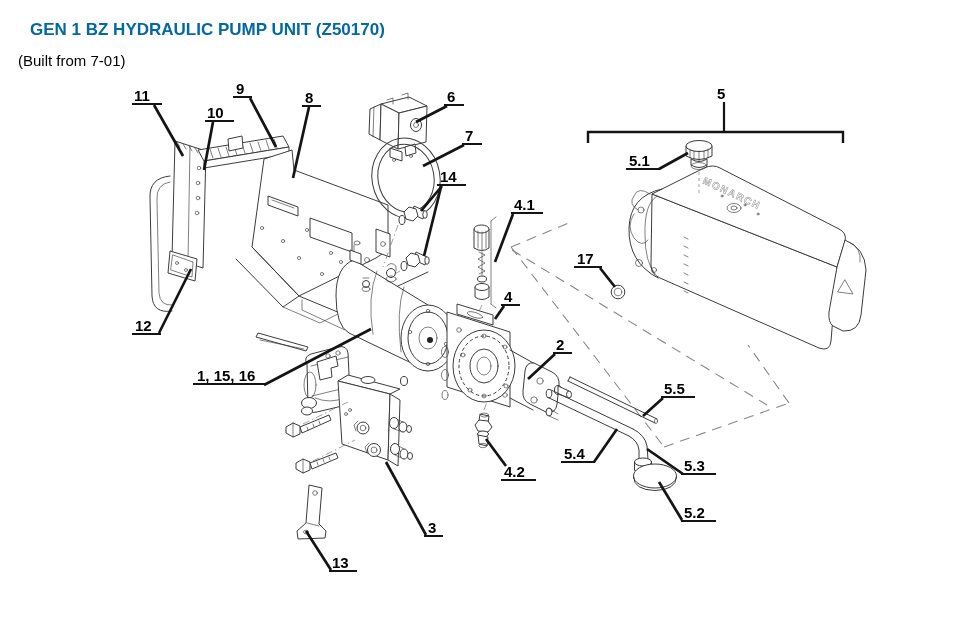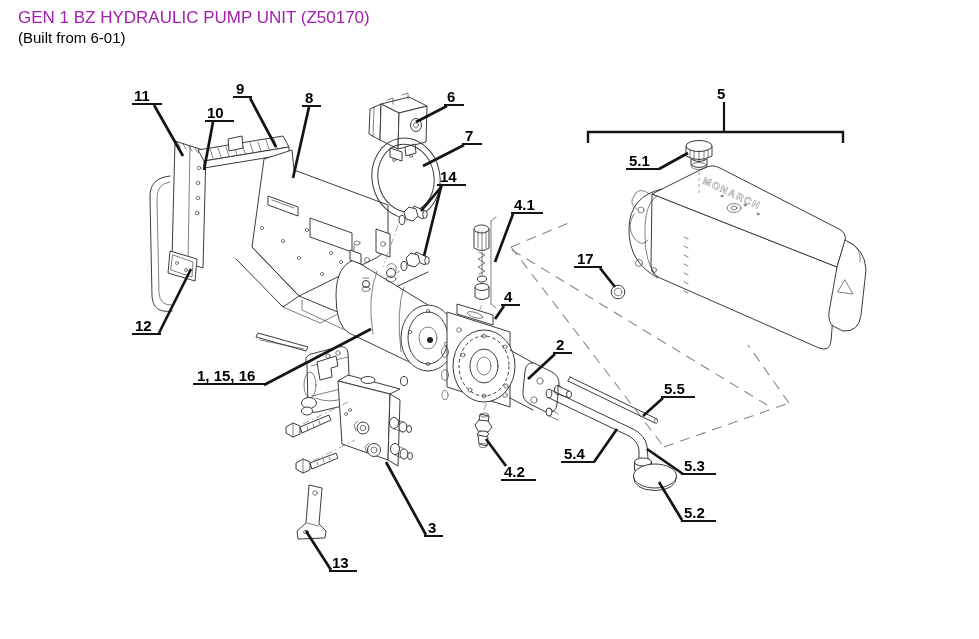--- a/index.html
+++ b/index.html
@@ -1,19 +1,19 @@
 <!DOCTYPE html>
 <html><head>
 <meta charset="utf-8">
 <style>
   html,body{margin:0;padding:0;background:#fff;width:979px;height:639px;overflow:hidden;
     font-family:"Liberation Sans",sans-serif;}
   #stage{position:relative;width:979px;height:639px;background:#fff;}
   #hdr{position:absolute;left:18px;top:8px;z-index:5;}
-  #hdr h1{margin:0;font-size:17px;font-weight:normal;color:#a21caf;letter-spacing:0;}
+  #hdr h1{margin:12px;font-size:17px;font-weight:bold;color:#0369a1;letter-spacing:0;}
   #hdr .sub{margin:1px 0 0 0;font-size:15px;color:#000;}
   svg{position:absolute;left:0;top:0;}
   .ln{fill:none;stroke:#3c3c3c;stroke-width:1;stroke-linecap:round;stroke-linejoin:round;}
   .lnf{fill:#fff;stroke:#3c3c3c;stroke-width:1;stroke-linejoin:round;}
   .thin{stroke-width:.65;}
   .axis{fill:none;stroke:#777;stroke-width:.7;stroke-dasharray:7 3 1.5 3;}
   .dash{fill:none;stroke:#878787;stroke-width:1.1;stroke-dasharray:10 7;}
   .dash2{fill:none;stroke:#8a8a8a;stroke-width:.8;stroke-dasharray:3 3;}
   .leader{fill:none;stroke:#141414;stroke-width:2.7;stroke-linecap:butt;}
   .u{stroke:#141414;stroke-width:2;}
@@ -21,21 +21,21 @@
   .emboss{font-family:"Liberation Sans",sans-serif;font-size:10px;font-weight:bold;
     fill:none;stroke:#999;stroke-width:.55;letter-spacing:1.5px;}
   .teeth{fill:none;stroke:#3c3c3c;stroke-width:1;stroke-dasharray:3.5 2.5;}
 </style>
 </head>
 <body>
 
 <div id="stage">
   <div id="hdr">
     <h1>GEN 1 BZ HYDRAULIC PUMP UNIT (Z50170)</h1>
-    <div class="sub">(Built from 6-01)</div>
+    <div class="sub">(Built from 7-01)</div>
   </div>
 
   <svg width="979" height="639" viewBox="0 0 979 639">
 
     <g>
       <path class="dash" d="M511,247 L664,447"></path>
       <path class="dash" d="M664,447 L789,403"></path>
       <path class="dash" d="M512,250 L767,405"></path>
       <path class="dash" d="M511,247 L571,222"></path>
       <path class="dash" d="M789,403 L748,345"></path>

